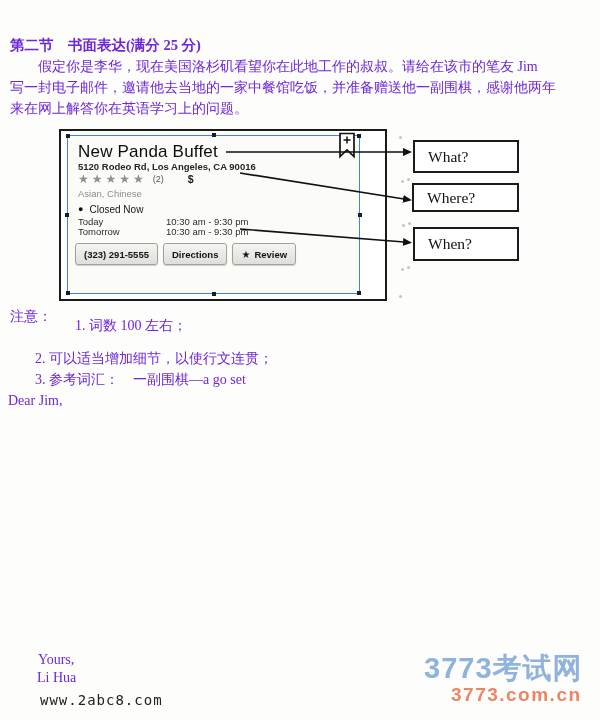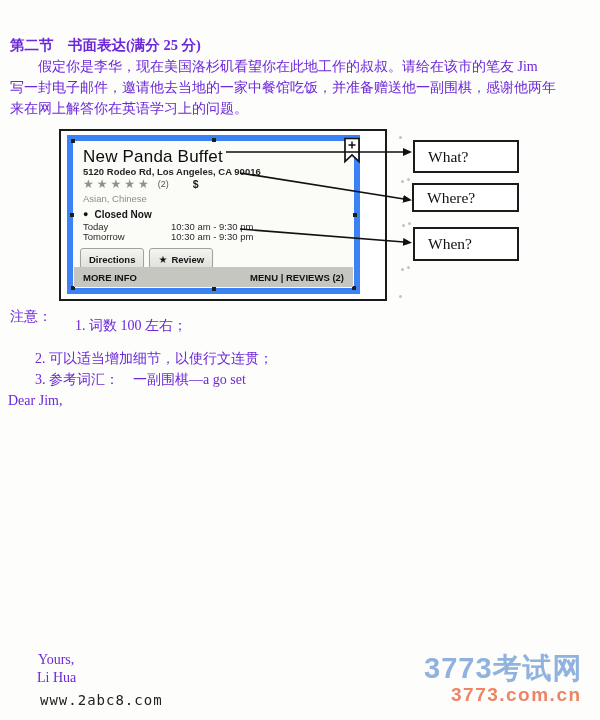--- a/index.html
+++ b/index.html
@@ -27,37 +27,37 @@
     left:40px; top:692px; font-family:"DejaVu Sans Mono","Liberation Mono",monospace;
     font-size:14px; letter-spacing:1px; color:#222;
   }
   
   .frame {
     position:absolute; left:59px; top:129px; width:328px; height:172px;
     border:2px solid #1a1a1a; background:#fff;
   }
   .card {
     position:absolute; left:6px; top:4px; width:293px; height:159px;
-    border:6px solid #3b82f6; background:#fbfbf8;
+    border:1px solid #3b82f6; background:#fbfbf8;
     font-family:"Liberation Sans","DejaVu Sans",sans-serif;
   }
   .hd { position:absolute; width:4px; height:4px; background:#1d1d1d; }
   .hd.tl{left:-2px;top:-2px} .hd.tm{left:calc(50% - 2px);top:-3px} .hd.tr{right:-2px;top:-2px}
   .hd.ml{left:-3px;top:calc(50% - 2px)} .hd.mr{right:-3px;top:calc(50% - 2px)}
   .hd.bl{left:-2px;bottom:-2px} .hd.bm{left:calc(50% - 2px);bottom:-3px} .hd.br{right:-2px;bottom:-2px}
   .card-title { position:absolute; left:10px; top:6px; font-size:17px; font-weight:500; letter-spacing:.2px; color:#0d0d0d; }
   .card-address { position:absolute; left:10px; top:25px; font-size:9.5px; font-weight:bold; color:#262626; }
   .stars-row { position:absolute; left:10px; top:36px; display:flex; align-items:center; height:13px; }
   .stars { font-size:12px; letter-spacing:3px; color:#8f8f8f; }
   .count { font-size:9px; color:#555; margin-left:6px; }
   .price { font-size:10.5px; font-weight:bold; color:#222; margin-left:24px; }
   .cuisine { position:absolute; left:10px; top:52px; font-size:9.5px; color:#8d8d8a; }
   .status-row { position:absolute; left:10px; top:68px; display:flex; align-items:center; gap:6px; }
   .sdot { font-size:9px; color:#111; line-height:9px; }
-  .status { font-size:10px; font-weight:700; color:#141414; }
+  .status { font-size:10px; font-weight:400; color:#141414; }
   .hours { position:absolute; left:10px; top:81px; font-size:9.5px; line-height:10px; color:#2a2a2a; }
   .hrow { display:flex; }
   .hday { width:88px; }
   .btn-row { position:absolute; left:7px; top:107px; display:flex; gap:5px; }
   .cbtn {
     appearance:none; height:22px; border:1px solid #a2a29c; border-radius:3px;
     background:linear-gradient(#f4f4f0,#dededa); box-shadow:0 1px 1px rgba(0,0,0,.18);
     font-family:"Liberation Sans","DejaVu Sans",sans-serif; font-weight:bold; font-size:9.5px;
     color:#141414; padding:0 8px; display:flex; align-items:center; gap:4px; cursor:pointer;
   }
@@ -135,31 +135,28 @@
           <span class="hday">Today</span>
           <span class="htime">10:30 am - 9:30 pm</span>
         </div>
         <div class="hrow">
           <span class="hday">Tomorrow</span>
           <span class="htime">10:30 am - 9:30 pm</span>
         </div>
       </div>
 
       <div class="btn-row">
+        <button class="cbtn">(323) 291-5555</button>
         <button class="cbtn">Directions</button>
         <button class="cbtn">
           <span class="bstar">★</span>
           <span>Review</span>
         </button>
       </div>
 
-      <div class="cfooter">
-        <span>MORE INFO</span>
-        <span>MENU | REVIEWS (2)</span>
-      </div>
 
       <svg class="bookmark" width="19" height="27" viewBox="0 0 19 27">
         <path d="M2,1.5 h14 v23 l-7,-6.5 l-7,6.5 z" fill="#ffffff" stroke="#111111" stroke-width="1.7"></path>
         <path d="M9,4.5 v7 M5.5,8 h7" stroke="#111111" stroke-width="1.5" fill="none"></path>
       </svg>
     </div>
   </div>
 
   <svg class="arrows">
     <defs>

